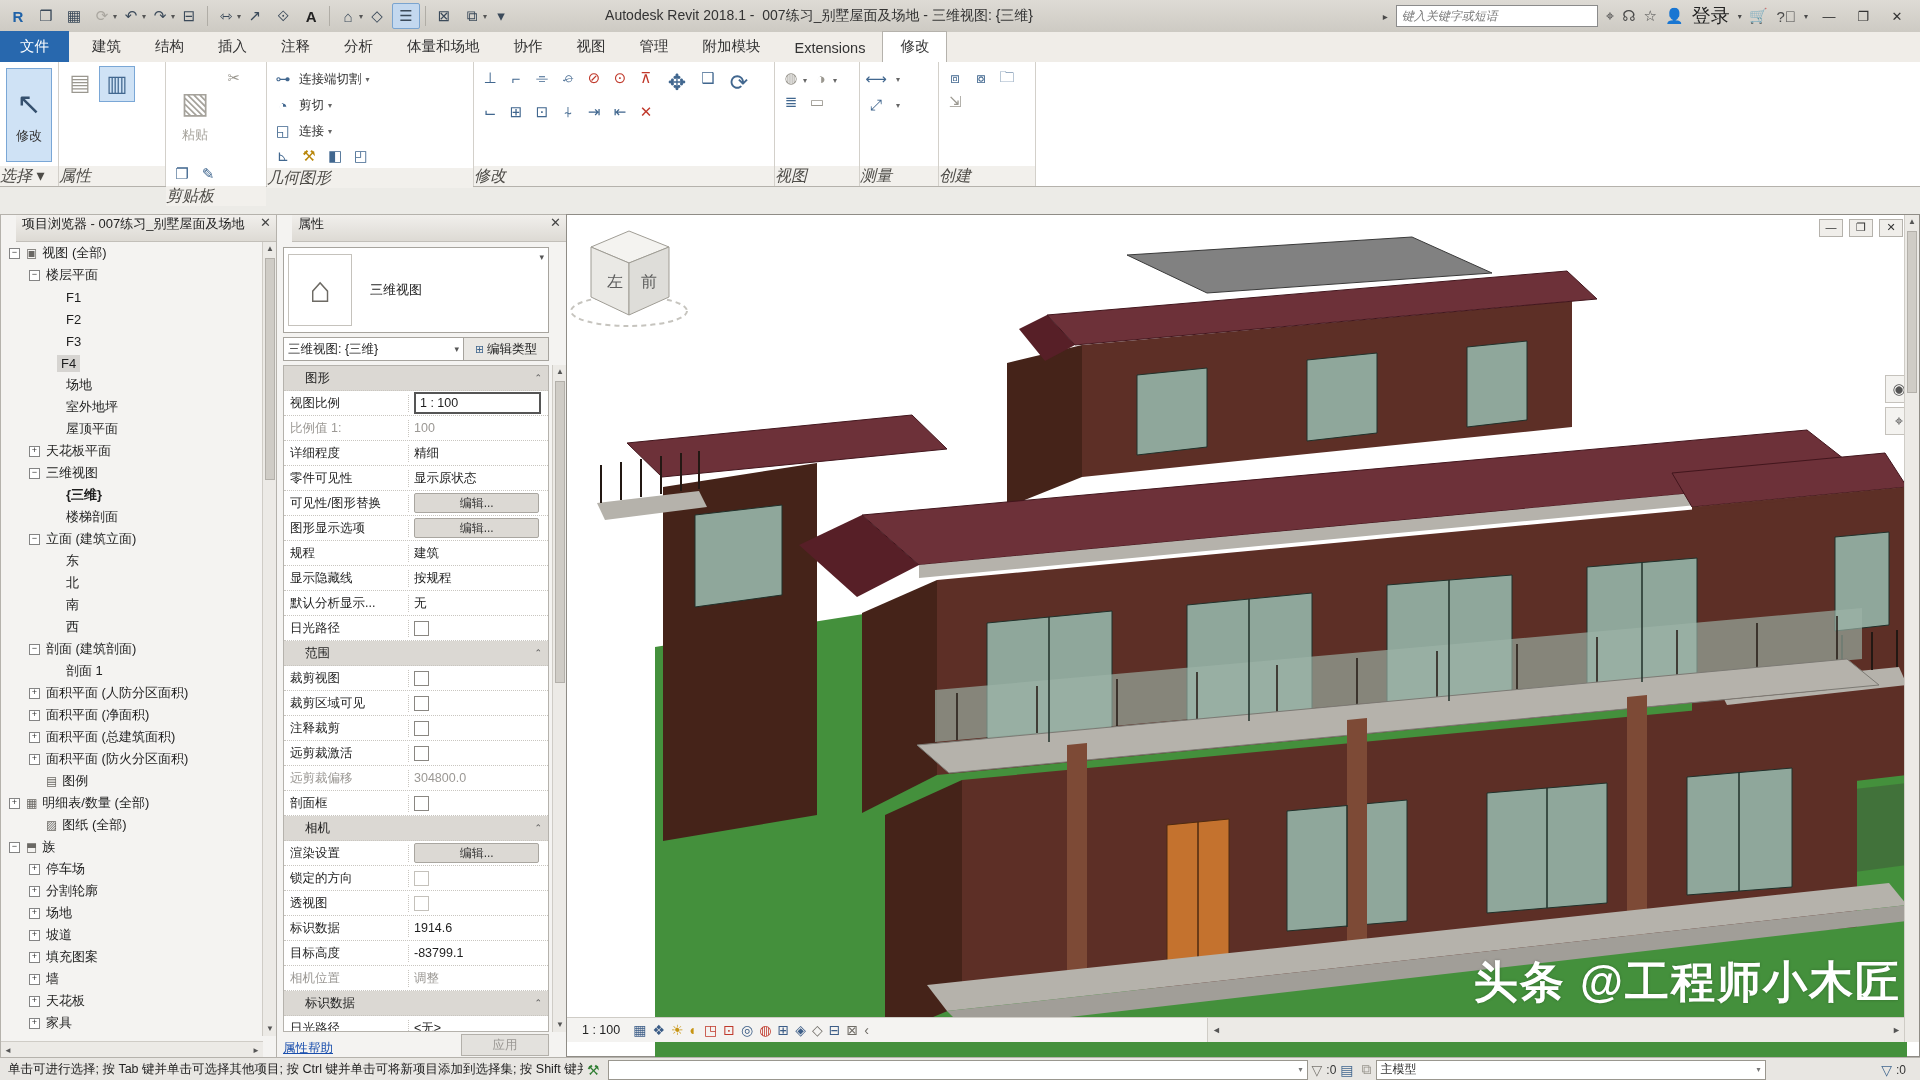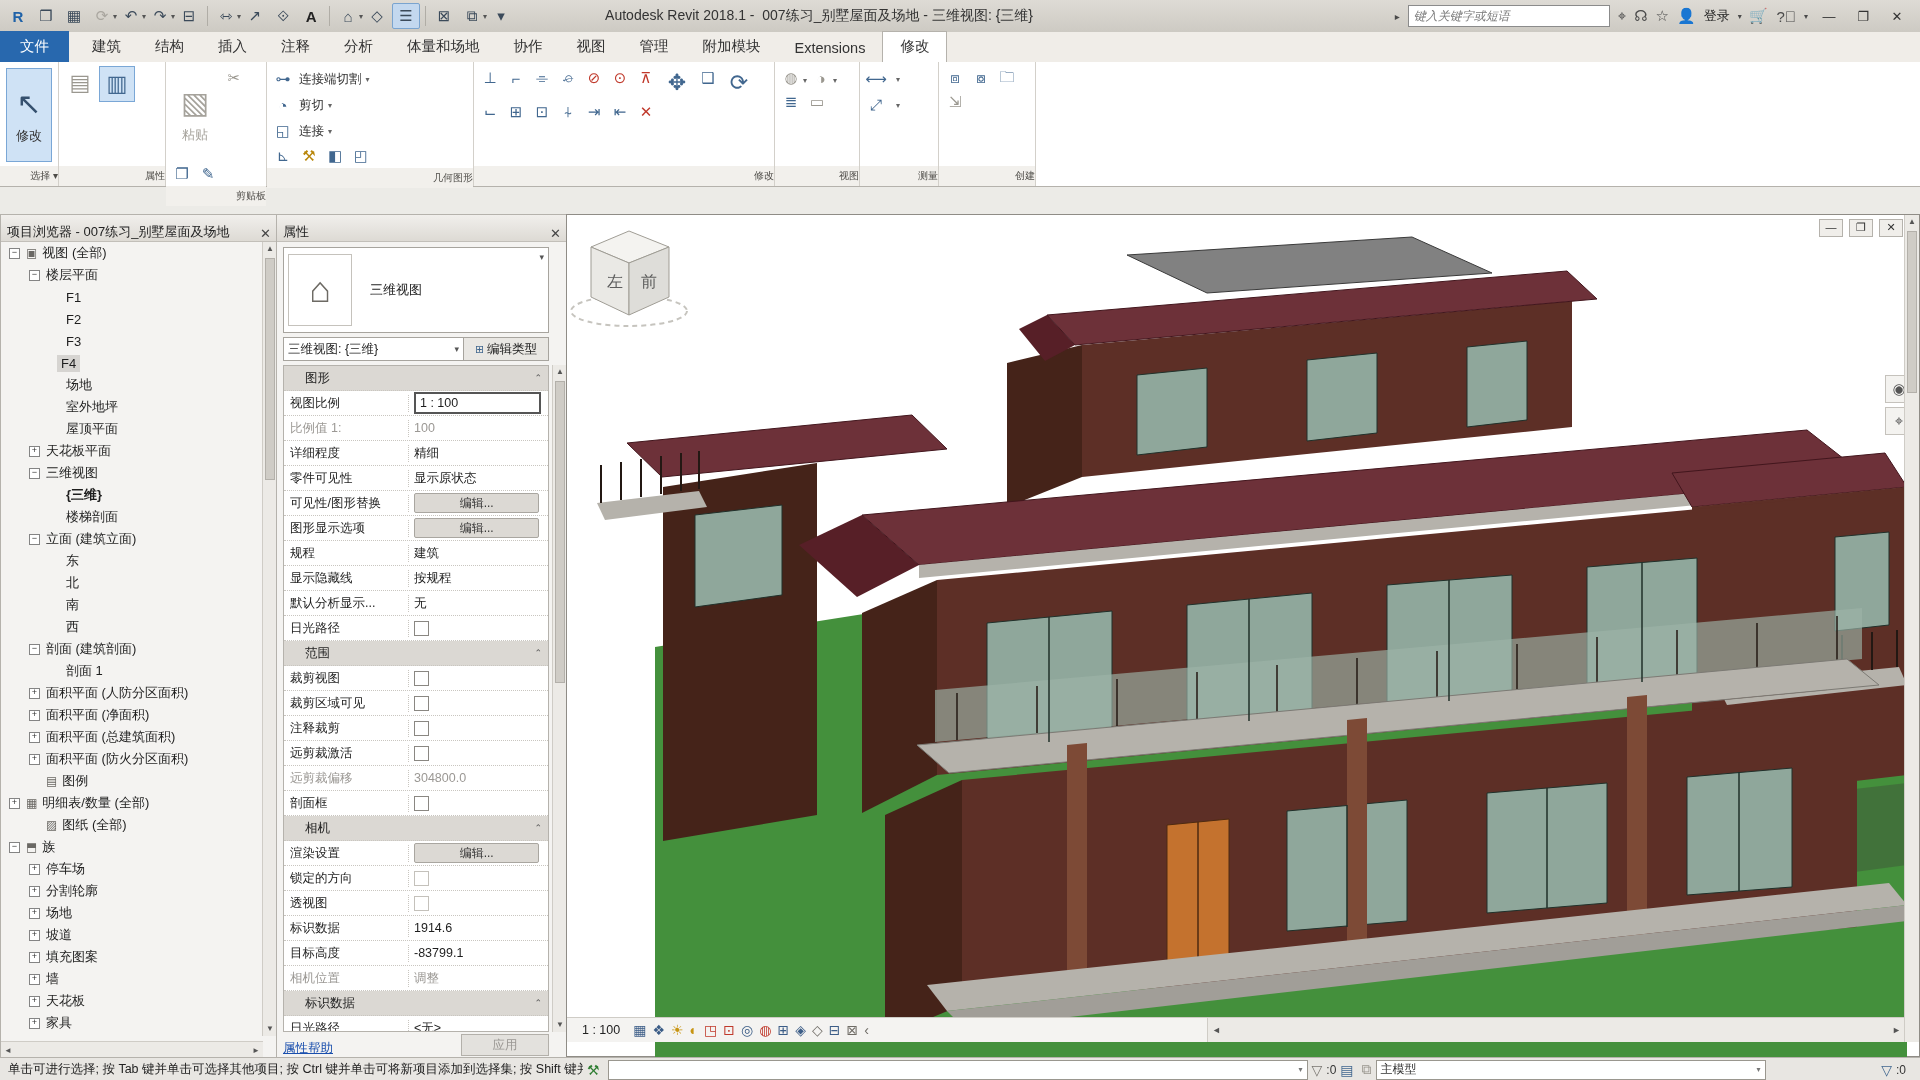--- a/index.html
+++ b/index.html
@@ -23,34 +23,34 @@
   .winbtn{font-size:13px;color:#333;width:26px;text-align:center;}
   
   #tabstrip{left:0;top:32px;width:1920px;height:30px;background:#f0ede8;display:flex;align-items:flex-end;}
   .rtab{padding:5px 17px 6px;font-size:14.5px;color:#333;}
   .rtab.file{background:#2868ae;color:#fff;margin-right:6px;padding:6px 20px;}
   .rtab.active{background:#fff;border:1px solid #b5b2ac;border-bottom:none;}
   
   #ribbon{left:0;top:62px;width:1920px;height:124px;background:#fff;border-bottom:1px solid #b5b2ac;display:flex;}
   .rpanel{height:124px;border-right:1px solid #d3d0ca;display:flex;flex-direction:column;}
   .rp-body{flex:1;display:flex;flex-wrap:wrap;align-content:flex-start;padding:4px 4px 0;column-gap:2px;}
-  .rp-label{height:20px;font-size:10px;color:#4e4c48;text-align:right;line-height:20px;background:#f2f0ec;}
+  .rp-label{height:20px;font-size:16px;color:#4e4c48;text-align:left;line-height:20px;background:#f2f0ec;font-style:italic;}
   .ric{width:24px;height:24px;display:flex;align-items:center;justify-content:center;font-size:15px;color:#41678f;}
   .ric.red{color:#c0392b;} .ric.grey{color:#9a978f;} .ric.gold{color:#b8860b;}
   .ric-dd{font-size:8px;color:#666;margin:10px 0 0 -2px;}
   .rtext{display:flex;align-items:center;height:26px;font-size:12.5px;color:#333;gap:4px;white-space:nowrap;width:100%;}
   .rbig{width:46px;height:92px;margin:2px;display:flex;flex-direction:column;align-items:center;justify-content:center;
      gap:6px;font-size:13px;color:#333;}
   .rbig .g{font-size:30px;color:#35506e;}
   .rbig.sel{background:#cfe2f5;border:1px solid #7aa7d6;}
   .rbig.dis{color:#a5a29b;} .rbig.dis .g{color:#a5a29b;}
   
   .panel{background:#f4f3f1;border:1px solid #b5b2ac;}
-  .phead{height:26px;background:linear-gradient(#f1efec,#dddad4);display:flex;align-items:flex-end;
-     padding:0 6px;font-size:13px;color:#222;border-bottom:1px solid #c2bfb9;}
+  .phead{height:26px;background:linear-gradient(#f1efec,#dddad4);display:flex;align-items:flex-start;
+     padding:0 6px;font-size:13px;color:#222;border-bottom:1px solid #c2bfb9;margin-left:15px;}
   .phead .x{margin-left:auto;color:#444;font-size:13px;}
   
   #ptree{left:0;top:214px;width:276px;height:843px;}
   #tree-body{position:absolute;top:27px;left:0;right:14px;bottom:22px;overflow:hidden;background:#f4f3f1;}
   .trow{height:22px;display:flex;align-items:center;white-space:nowrap;font-size:13px;color:#1e1e1e;}
   .texp{width:9px;height:9px;border:1px solid #848484;background:#fff;font-size:9px;line-height:7px;
       text-align:center;margin-right:6px;color:#333;flex:0 0 auto;}
   .tico{font-size:12px;color:#6a6864;margin-right:5px;}
   .tsel{background:#d6d4d1;}
   .tbold{font-weight:bold;}
@@ -156,21 +156,21 @@
   <div id="win-title">
     <span>Autodesk Revit 2018.1 -</span>&nbsp;&nbsp;<span>007练习_别墅屋面及场地 - 三维视图: {三维}</span>
   </div>
   <div id="tb-right">
     <span class="tb-ic" style="font-size:10px;">▸</span>
     <div id="search-box">键入关键字或短语</div>
     <span class="tb-ic">⌖</span>
     <span class="tb-ic">☊</span>
     <span class="tb-ic">☆</span>
     <span class="tb-ic">👤</span>
-    <span style="font-size:13px;">登录</span>
+    <span style="font-size:19px;">登录</span>
     <span class="tb-ic" style="font-size:8px;">▾</span>
     <span class="tb-ic">🛒</span>
     <span class="tb-ic">?⃝</span>
     <span class="tb-ic" style="font-size:8px;">▾</span>
     <span class="winbtn">—</span>
     <span class="winbtn">❐</span>
     <span class="winbtn">✕</span>
   </div>
 </div>
 
@@ -730,20 +730,21 @@
     <polygon points="62,48 102,32 102,82 62,100" fill="#dddcd7" stroke="#9a978f"></polygon>
     <text x="40" y="72" font-size="16" fill="#555">左</text>
     <text x="74" y="72" font-size="16" fill="#555">前</text>
   </svg>
 
   <div id="nav-tools">
       <div class="nt">◉</div>
       <div class="nt">⌖</div>
     </div>
 
+  <div id="watermark">头条 @工程师小木匠</div>
 
   <div id="vcb">
     <span class="sc">1 : 100</span>
   <span class="vcb-ic">▦</span>
       <span class="vcb-ic">❖</span>
       <span class="vcb-ic y">☀</span>
       <span class="vcb-ic y">◐</span>
       <span class="vcb-ic r">◳</span>
       <span class="vcb-ic r">⊡</span>
       <span class="vcb-ic">◎</span>

